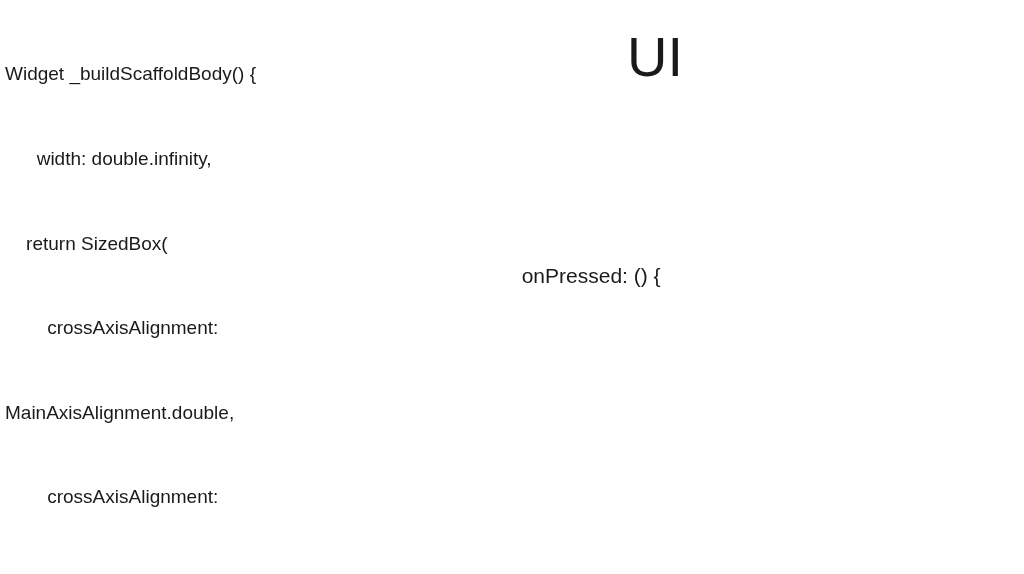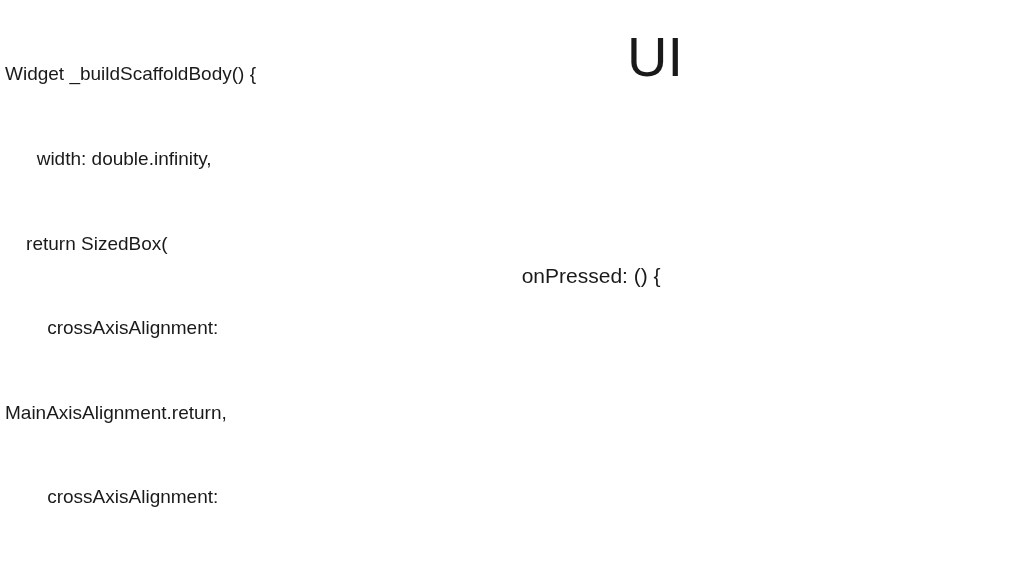--- a/index.html
+++ b/index.html
@@ -57,21 +57,21 @@
 </head>
 <body>
 
 <div class="slide">
 
   <div class="code-block left-code">
     <div class="line">Widget _buildScaffoldBody() {</div>
     <div class="line">      width: double.infinity,</div>
     <div class="line">    return SizedBox(</div>
     <div class="line">        crossAxisAlignment:</div>
-    <div class="line">MainAxisAlignment.return,</div>
+    <div class="line">MainAxisAlignment.double,</div>
     <div class="line">        crossAxisAlignment:</div>
     
     
     
     
     
     
     
     
     

